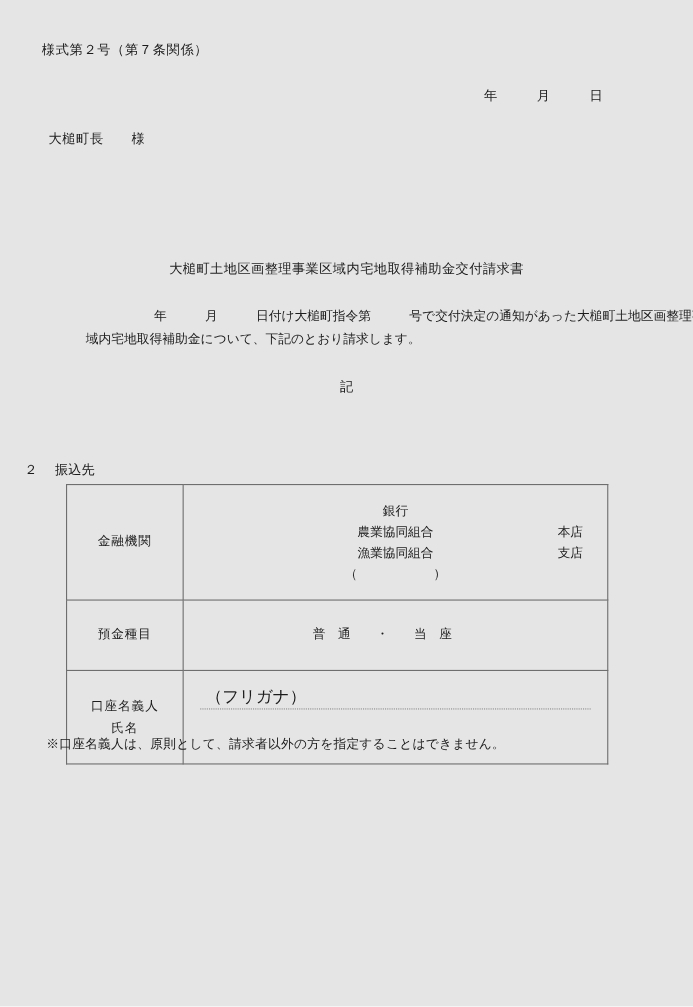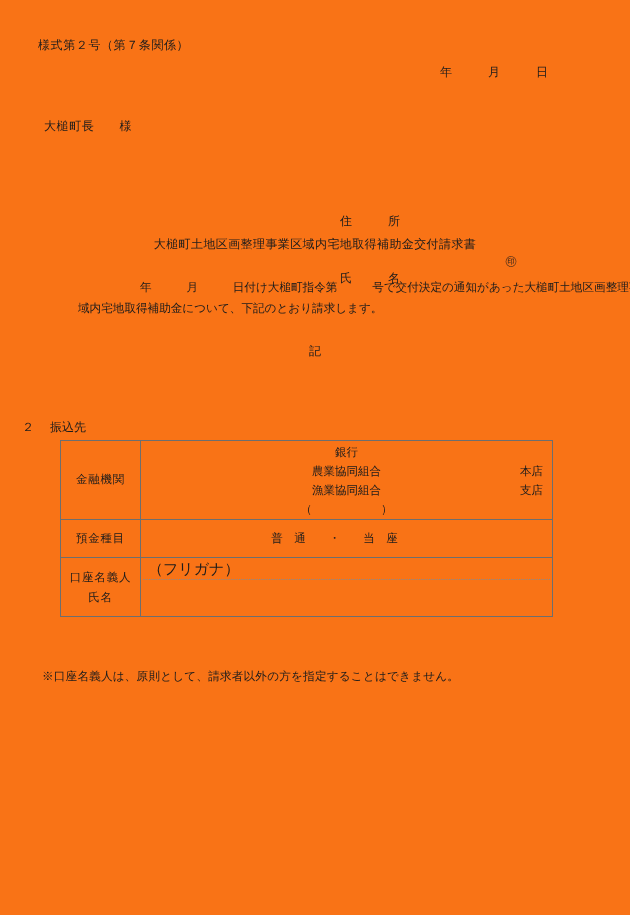--- a/index.html
+++ b/index.html
@@ -8,38 +8,38 @@
     background: #ffffff;
   }
   body {
     font-family: "Liberation Serif", "DejaVu Serif", serif;
     color: #1c1c1c;
   }
   .page {
     position: relative;
     width: 630px;
     height: 915px;
-    background: #f97316;
+    background: #e5e5e5;
     overflow: hidden;
     font-size: 11.5px;
     line-height: 1.5;
   }
 
   .abs { position: absolute; white-space: pre; }
 
   
   .form-no {
     left: 38px;
     top: 36px;
     font-size: 12px;
     letter-spacing: 0.6px;
   }
   .date-line {
     left: 440px;
-    top: 63px;
+    top: 78px;
     font-size: 12px;
   }
   .addressee {
     left: 44px;
     top: 117px;
     font-size: 12px;
     letter-spacing: 0.6px;
   }
 
   
@@ -111,21 +111,21 @@
     position: absolute;
     left: 60px;
     top: 440px;
     width: 493px;
     border-collapse: collapse;
     table-layout: fixed;
     font-size: 11.5px;
   }
   .bank-table td {
     border: 1px solid #6e6e6e;
-    padding: 0;
+    padding: 13px;
     vertical-align: middle;
   }
   .lbl-col {
     width: 79px;
     text-align: center;
     letter-spacing: 0.8px;
   }
   .lbl-col .l2 { display: block; line-height: 1.75; }
 
   
@@ -211,29 +211,20 @@
 <body>
 
 <div class="page">
 
   <div class="abs form-no">様式第２号（第７条関係）</div>
 
   <div class="abs date-line">年　　　月　　　日</div>
 
   <div class="abs addressee">大槌町長　　様</div>
 
-  <div class="abs applicant">
-    <span class="row">
-      <span>住　　　所</span>
-    </span>
-    <span class="row">
-      <span>氏　　　名</span>
-      <span class="seal">㊞</span>
-    </span>
-  </div>
 
   <div class="abs doc-title">大槌町土地区画整理事業区域内宅地取得補助金交付請求書</div>
 
   <div class="abs body-para"><span class="indent">年　　　月　　　日付け大槌町指令第　　　号で交付決定の通知があった大槌町土地区画整理事業区域内宅地取得補助金について、下記のとおり請求します。</span></div>
 
   <div class="abs ki-mark">記</div>
 
 
   <div class="abs item-2"><span>２</span><span style="padding-left:16px">振込先</span></div>
 

